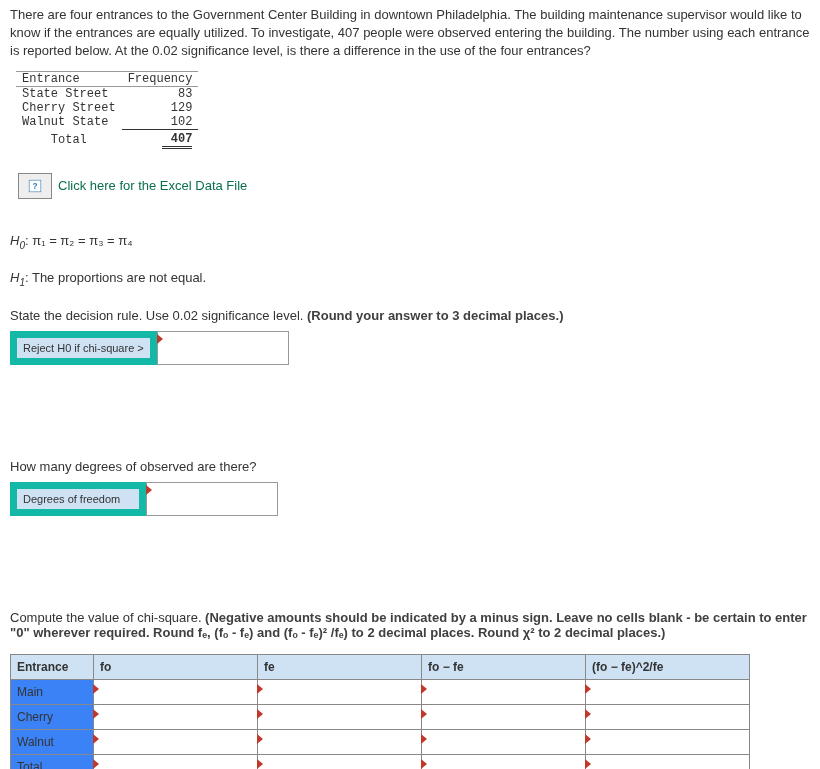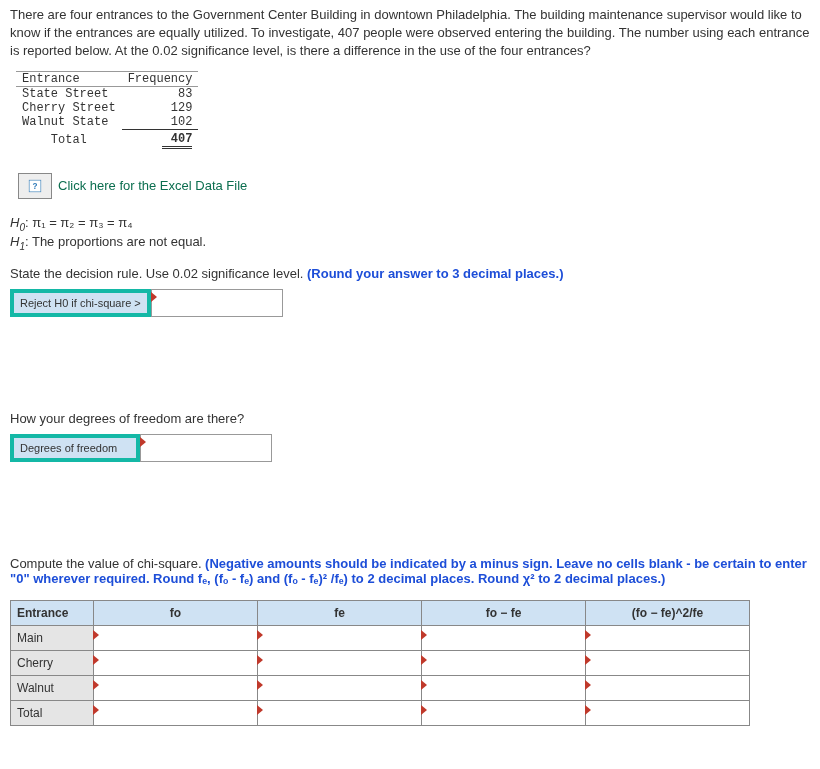--- a/index.html
+++ b/index.html
@@ -58,30 +58,30 @@
     justify-content: center;
     margin-right: 6px;
     cursor: pointer;
   }
   .excel-btn svg { width: 14px; height: 14px; }
   .link-text {
     color: #0b6e4f;
     cursor: pointer;
   }
   .hyp {
-    margin: 2px 0;
+    margin: 20px 0;
     font-size: 13px;
   }
   .hyp sub { font-size: 10px; }
   .instr {
     margin: 14px 0 8px 0;
   }
-  .red { color: #1d4ed8; font-weight: bold; }
+  .red { color: #404040; font-weight: bold; }
   .blue-box {
-    border: 4px solid #14b8a6;
+    border: 7px solid #14b8a6;
     background: #cfe2f3;
     font-size: 11px;
     padding: 4px 6px;
     display: inline-block;
     vertical-align: middle;
   }
   .input-cell {
     border: 1px solid #999;
     background: #fff;
     height: 20px;
@@ -127,25 +127,25 @@
     margin-top: 14px;
   }
   .chi-table th, .chi-table td {
     border: 1px solid #888;
     padding: 3px 6px;
     height: 18px;
   }
   .chi-table th {
     background: #cfe2f3;
     font-weight: bold;
-    text-align: center;
+    text-align: left;
     min-width: 80px;
   }
   .chi-table th.first { text-align: left; min-width: 70px; }
-  .chi-table td.label { background: #e5e5e5; margin-top: 9px; }
+  .chi-table td.label { background: #3b82f6; margin-top: 9px; }
   .chi-table td.inp { position: relative; padding: 0; }
   .chi-table td.inp input {
     border: none;
     width: 100%;
     height: 100%;
     padding: 2px 4px;
     box-sizing: border-box;
     font-size: 12px;
     outline: none;
   }
@@ -208,21 +208,21 @@
 <div class="row-group">
   <span class="blue-box">Reject H0 if chi-square &gt;</span>
   <span class="input-cell">
     <span class="pointer"></span>
     <input type="text" style="">
   </span>
 </div>
 
 <div class="section-gap"></div>
 
-<div class="instr">How your degrees of freedom are there?</div>
+<div class="instr">How many degrees of observed are there?</div>
 
 <div class="row-group">
   <span class="blue-box" style="min-width:110px">Degrees of freedom</span>
   <span class="input-cell">
     <span class="pointer"></span>
     <input type="text" style="">
   </span>
 </div>
 
 <div class="section-gap"></div>

